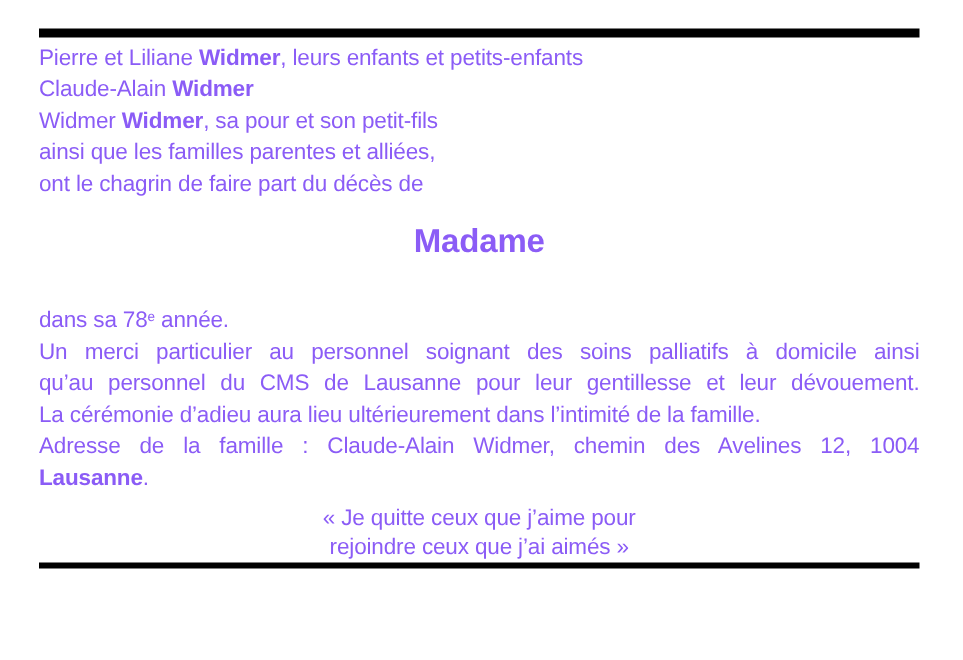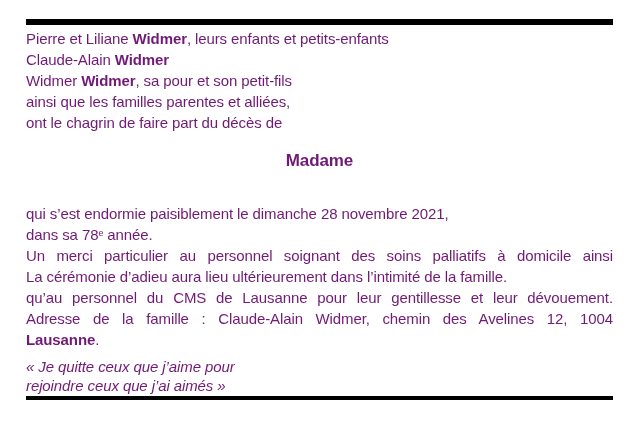--- a/index.html
+++ b/index.html
@@ -7,21 +7,21 @@
     padding: 0;
     background: #ffffff;
   }
   .sheet {
     position: relative;
     width: 642px;
     height: 440px;
     background: #ffffff;
     overflow: hidden;
     font-family: "Liberation Sans", sans-serif;
-    color: #701a75;
+    color: #8b5cf6;
   }
   .content {
     position: absolute;
     left: 26px;
     top: 19px;
     width: 587px;
   }
   .rule-top {
     height: 6px;
     background: #000000;
@@ -33,39 +33,38 @@
   }
   .intro {
     margin-top: 3px;
     font-size: 15px;
     line-height: 21px;
     letter-spacing: -0.1px;
     text-align: left;
   }
   .title {
     margin-top: 17px;
-    font-size: 17px;
+    font-size: 22px;
     line-height: 22px;
     font-weight: 700;
     text-align: center;
     letter-spacing: -0.1px;
   }
   .bodytext {
     margin-top: 31px;
     font-size: 15px;
     line-height: 21px;
     letter-spacing: -0.1px;
     text-align: left;
   }
   .quote {
     margin-top: 7px;
     font-size: 15px;
     line-height: 19px;
-    font-style: italic;
-    text-align: left;
+    text-align: center;
     letter-spacing: -0.1px;
   }
   .line {
     white-space: normal;
   }
   .line.just {
     text-align: justify;
     text-align-last: justify;
   }
   .line b {
@@ -87,25 +86,24 @@
         <div class="line"><span>Pierre et Liliane </span><b>Widmer</b><span>, leurs enfants et petits-enfants</span></div>
         <div class="line"><span>Claude-Alain </span><b>Widmer</b></div>
         <div class="line"><span>Widmer </span><b>Widmer</b><span>, sa pour et son petit-fils</span></div>
         <div class="line"><span>ainsi que les familles parentes et alliées,</span></div>
         <div class="line"><span>ont le chagrin de faire part du décès de</span></div>
       </div>
     <div class="title">
         <div class="line"><span>Madame</span></div>
       </div>
     <div class="bodytext">
-        <div class="line"><span>qui s’est endormie paisiblement le dimanche 28 novembre 2021,</span></div>
         <div class="line"><span>dans sa 78</span><sup>e</sup><span> année.</span></div>
         <div class="line just"><span>Un merci particulier au personnel soignant des soins palliatifs à domicile ainsi</span></div>
+        <div class="line just"><span>qu’au personnel du CMS de Lausanne pour leur gentillesse et leur dévouement.</span></div>
         <div class="line"><span>La cérémonie d’adieu aura lieu ultérieurement dans l’intimité de la famille.</span></div>
-        <div class="line just"><span>qu’au personnel du CMS de Lausanne pour leur gentillesse et leur dévouement.</span></div>
         <div class="line just"><span>Adresse de la famille : Claude-Alain Widmer, chemin des Avelines 12, 1004</span></div>
         <div class="line"><b>Lausanne</b><span>.</span></div>
       </div>
     <div class="quote">
         <div class="line"><span>« Je quitte ceux que j’aime pour</span></div>
         <div class="line"><span>rejoindre ceux que j’ai aimés »</span></div>
       </div>
     <div class="rule-bottom"></div>
   </div>
 </div>

